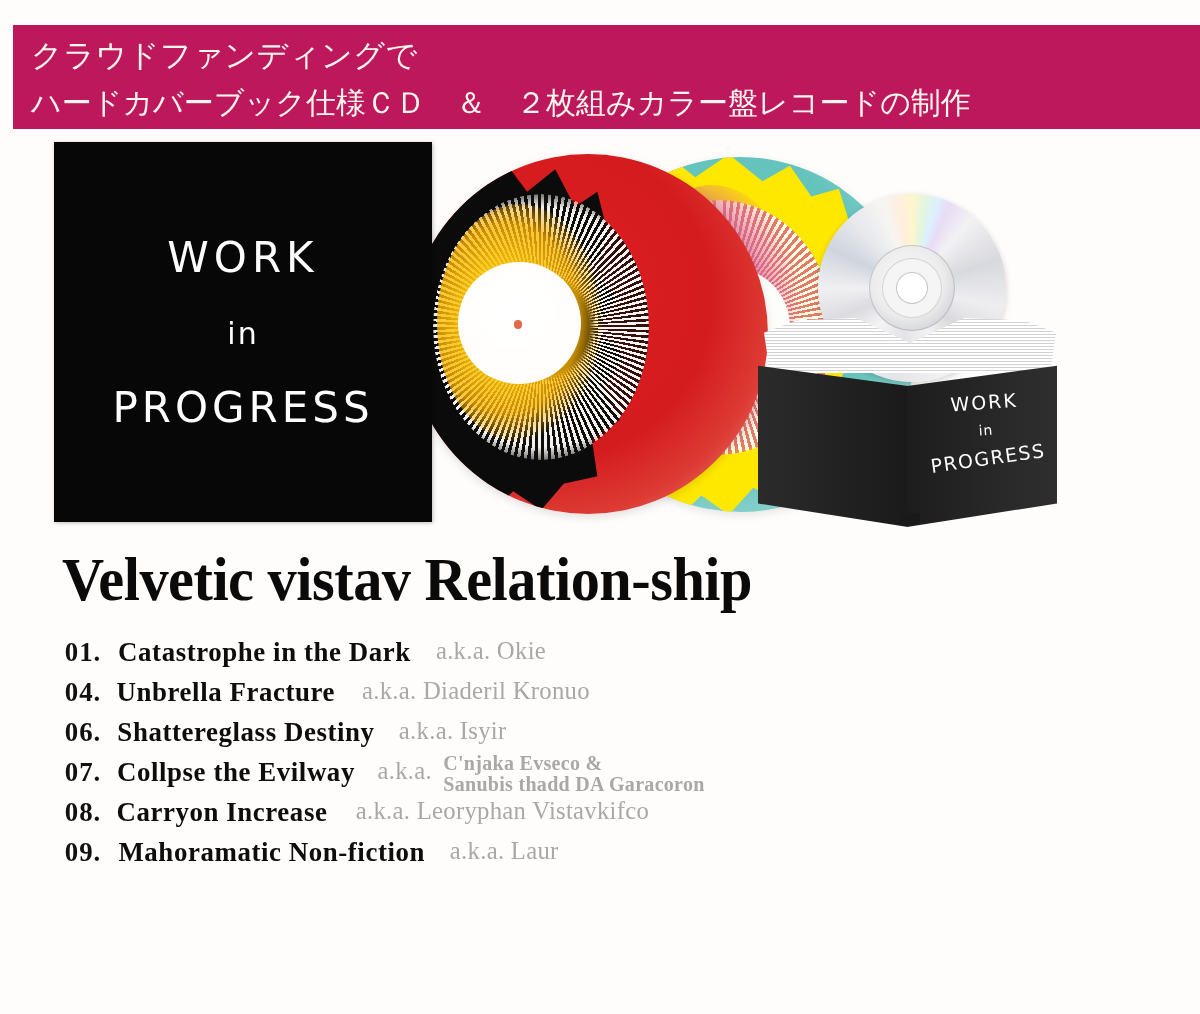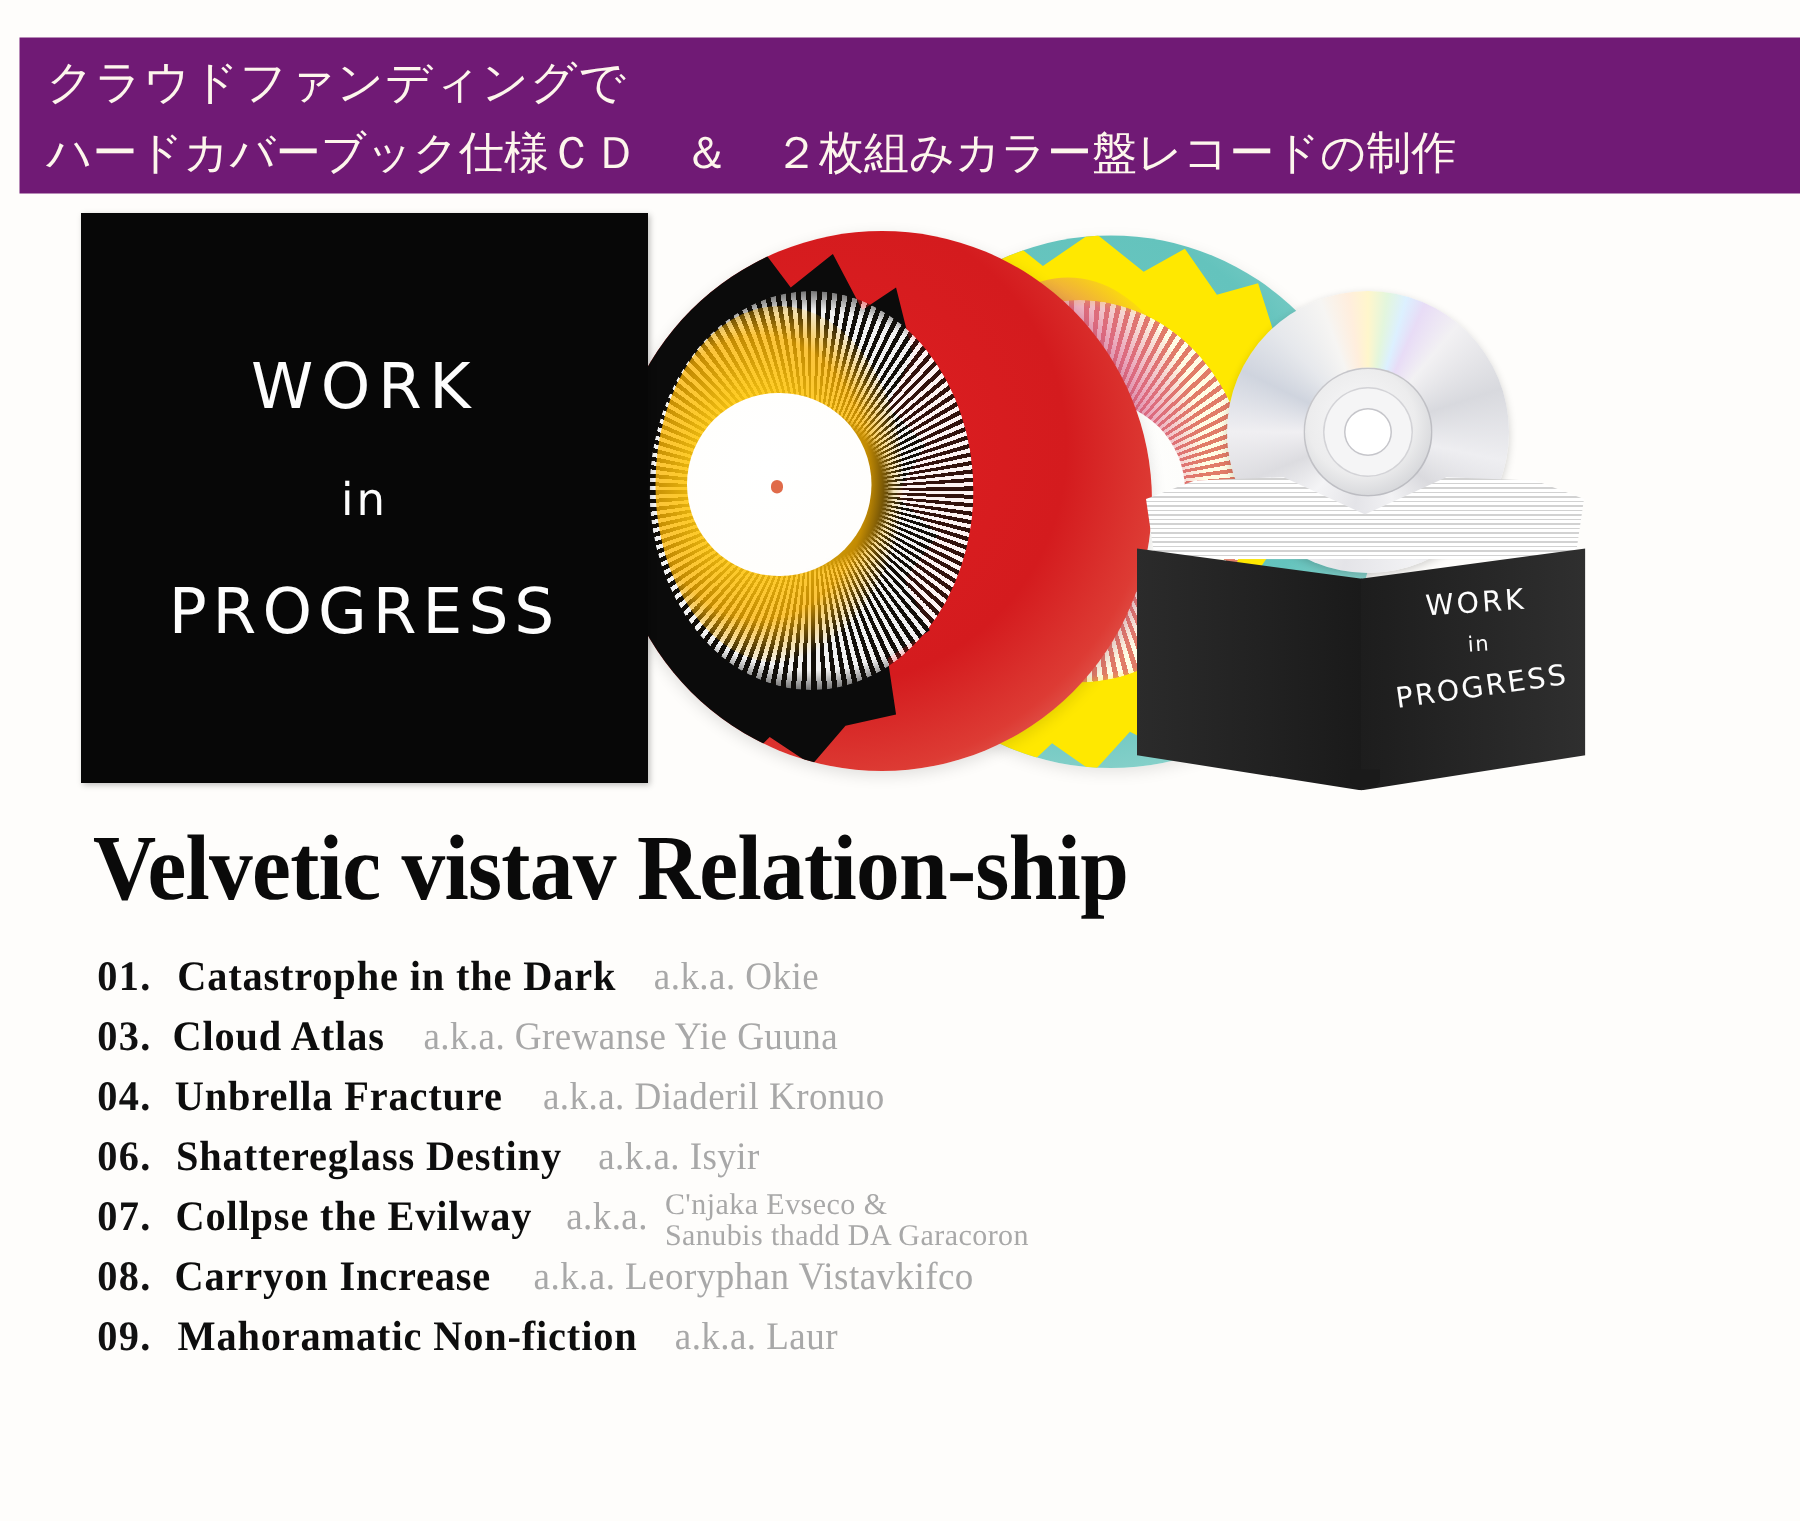--- a/index.html
+++ b/index.html
@@ -16,21 +16,21 @@
     background: #fefdfb;
   }
 
   
   .banner {
     position: absolute;
     left: 13px;
     top: 25px;
     width: 1187px;
     height: 104px;
-    background: #701a75;
+    background: #be185d;
     box-sizing: border-box;
     padding: 6px 0 0 18px;
   }
   .banner-line {
     color: #fdf6ec;
     font-family: "DejaVu Sans", sans-serif;
     font-size: 31px;
     font-weight: 400;
     line-height: 48px;
     letter-spacing: 0.5px;
@@ -347,20 +347,21 @@
     display: inline-flex;
     flex-direction: column;
     font-family: "Liberation Serif", serif;
     font-size: 20px;
     color: #a8a8a8;
     line-height: 21px;
     margin-left: 10px;
     position: relative;
     top: -3px;
     letter-spacing: 0.3px;
+    font-weight: bold;
   }
 </style>
 </head>
 <body>
 
 <div class="banner">
   <div class="banner-line l1">クラウドファンディングで</div>
   <div class="banner-line l2">ハードカバーブック仕様ＣＤ　＆　２枚組みカラー盤レコードの制作</div>
 </div>
 
@@ -413,25 +414,20 @@
 
 <div class="tracklist">
 
   <div class="track">
     <span class="track-num">01.</span>
     <span class="track-title">Catastrophe in the Dark</span>
     <span class="track-aka">a.k.a. Okie</span>
   </div>
 
 
-  <div class="track">
-    <span class="track-num">03.</span>
-    <span class="track-title">Cloud Atlas</span>
-    <span class="track-aka">a.k.a. Grewanse Yie Guuna</span>
-  </div>
 
   <div class="track">
     <span class="track-num">04.</span>
     <span class="track-title">Unbrella Fracture</span>
     <span class="track-aka">a.k.a. Diaderil Kronuo</span>
   </div>
 
 
   <div class="track">
     <span class="track-num">06.</span>

